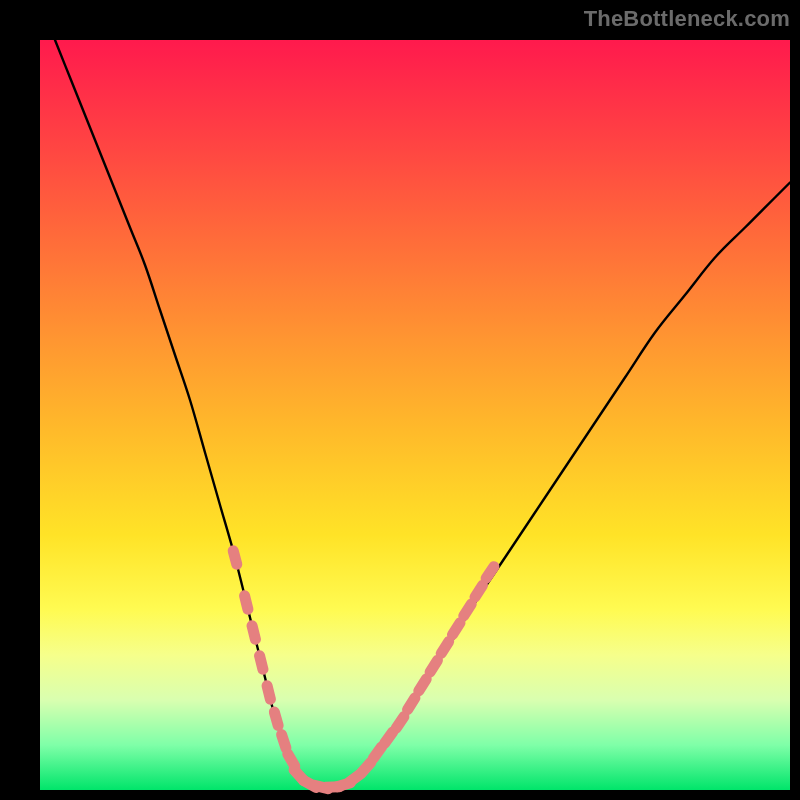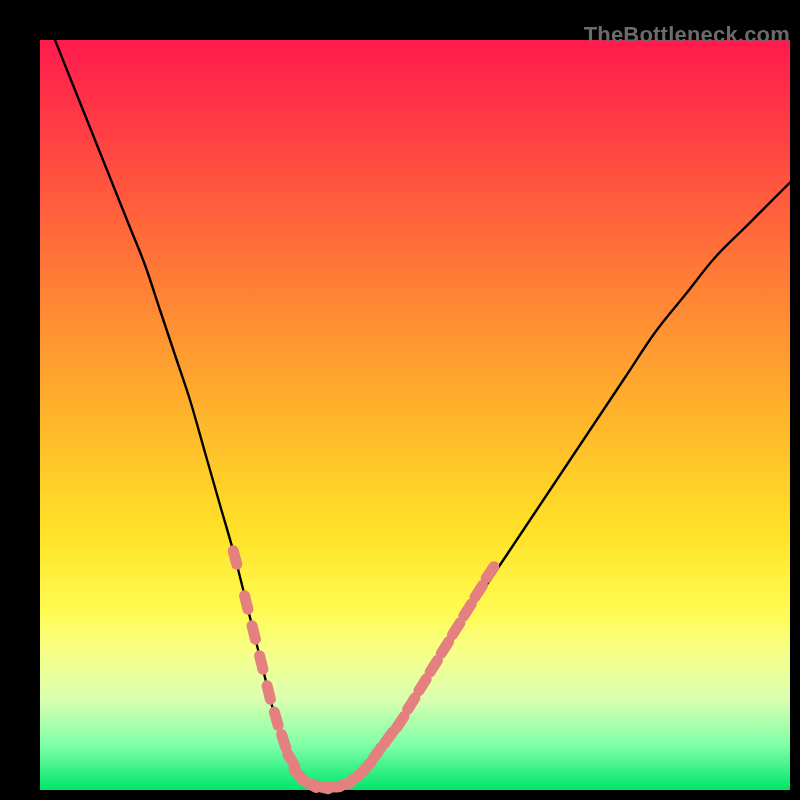--- a/index.html
+++ b/index.html
@@ -39,21 +39,20 @@
   }
   .watermark {
     position: absolute;
     top: 6px;
     right: 10px;
     font-family: Arial, Helvetica, sans-serif;
     font-size: 22px;
     font-weight: 600;
     color: #6b6b6b;
     letter-spacing: 0.2px;
-    margin-top: 16px;
   }
   svg.curve {
     position: absolute;
     left: 0;
     top: 0;
     width: 750px;
     height: 750px;
     overflow: visible;
   }
 </style>

